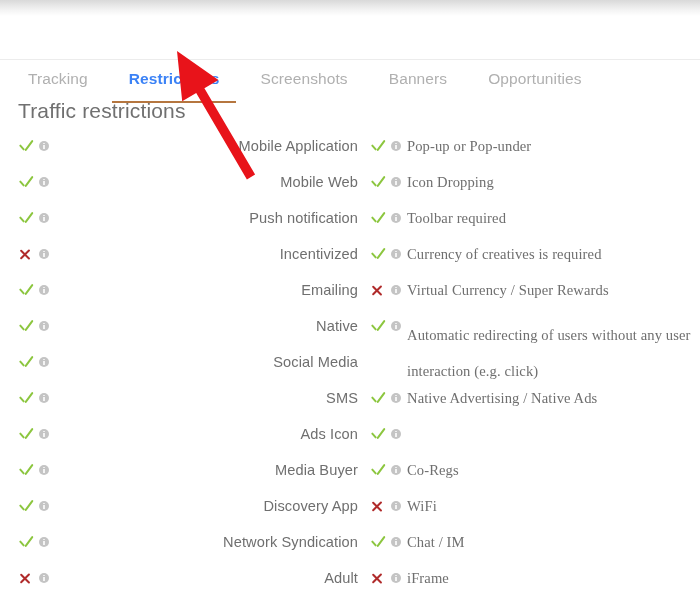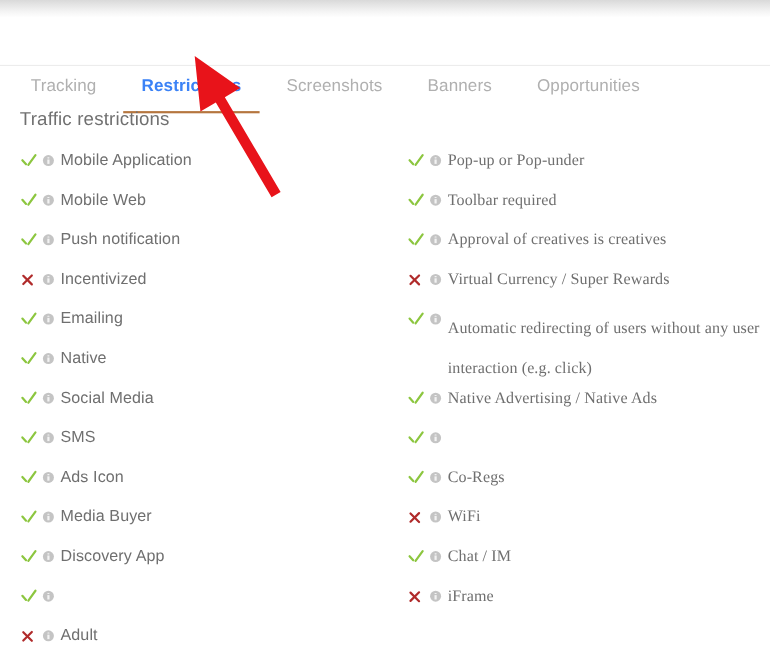--- a/index.html
+++ b/index.html
@@ -62,32 +62,32 @@
     position: absolute;
     left: 0; top: 59px;
     width: 700px; height: 1px;
     background: #ececec;
   }
 
   
   #section-title {
     position: absolute;
     left: 18px; top: 99px;
-    font-size: 17px;
+    font-size: 21px;
     color: #707070;
     letter-spacing: .15px;
     white-space: nowrap;
   }
 
   
   .col {
     position: absolute;
     top: 136px;
   }
-  #col-left  { left: 18px;  width: 340px; }
+  #col-left  { left: 18px;  width: 340px; text-align: right; }
   #col-right { left: 370px; width: 322px; font-family: Liberation Serif, serif; }
 
   .item {
     display: flex;
     align-items: flex-start;
     height: 36px;
     font-size: 14.6px;
     color: #6f6f6f;
     letter-spacing: .1px;
   }
@@ -239,42 +239,48 @@
       <span class="item-label">Media Buyer</span>
     </div>
     <div class="item">
       <span class="status ok"></span>
       <span class="info-icon"></span>
       <span class="item-label">Discovery App</span>
     </div>
     <div class="item">
       <span class="status ok"></span>
       <span class="info-icon"></span>
+      <span class="item-label">Network Syndication</span>
     </div>
     <div class="item">
       <span class="status no"></span>
       <span class="info-icon"></span>
       <span class="item-label">Adult</span>
     </div>
   </div>
 <div class="col" id="col-right">
     <div class="item">
       <span class="status ok"></span>
       <span class="info-icon"></span>
       <span class="item-label">Pop-up or Pop-under</span>
     </div>
     <div class="item">
       <span class="status ok"></span>
       <span class="info-icon"></span>
+      <span class="item-label">Icon Dropping</span>
+    </div>
+    <div class="item">
+      <span class="status ok"></span>
+      <span class="info-icon"></span>
       <span class="item-label">Toolbar required</span>
     </div>
     <div class="item">
       <span class="status ok"></span>
       <span class="info-icon"></span>
-      <span class="item-label">Approval of creatives is creatives</span>
+      <span class="item-label">Currency of creatives is required</span>
     </div>
     <div class="item">
       <span class="status no"></span>
       <span class="info-icon"></span>
       <span class="item-label">Virtual Currency / Super Rewards</span>
     </div>
     <div class="item wrap">
       <span class="status ok"></span>
       <span class="info-icon"></span>
       <span class="item-label">Automatic redirecting of users without any user interaction (e.g. click)</span>

